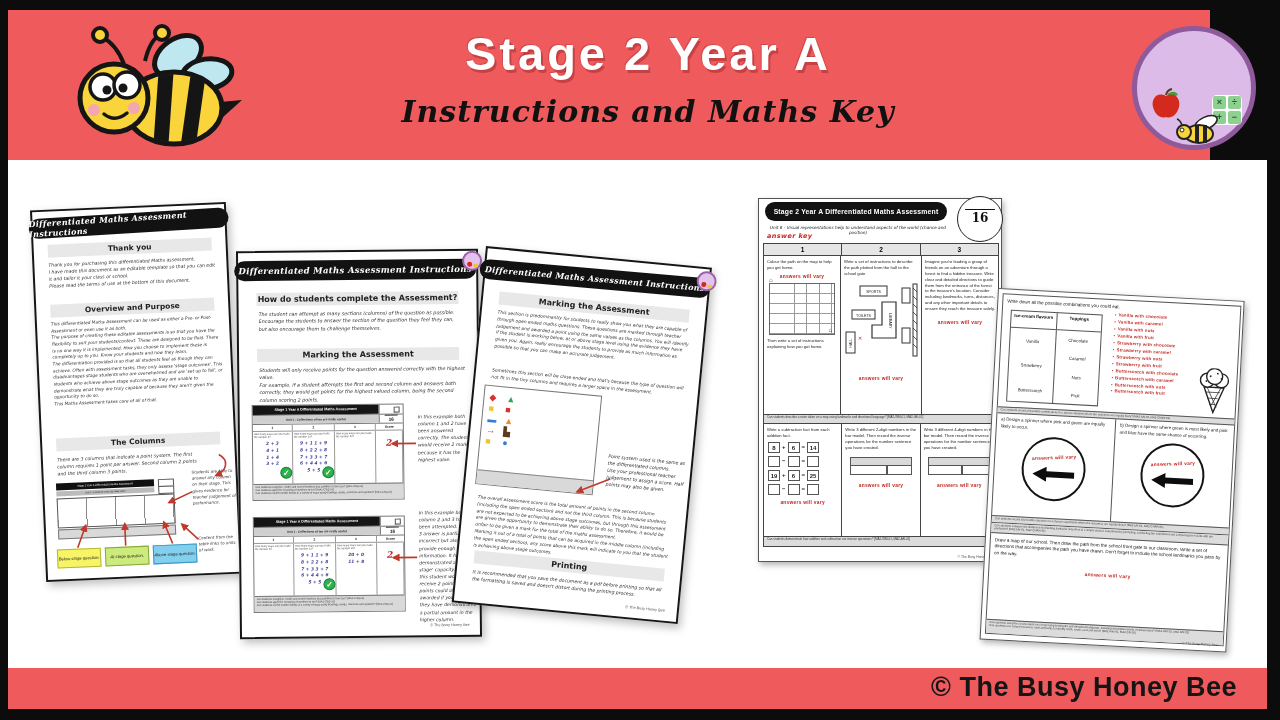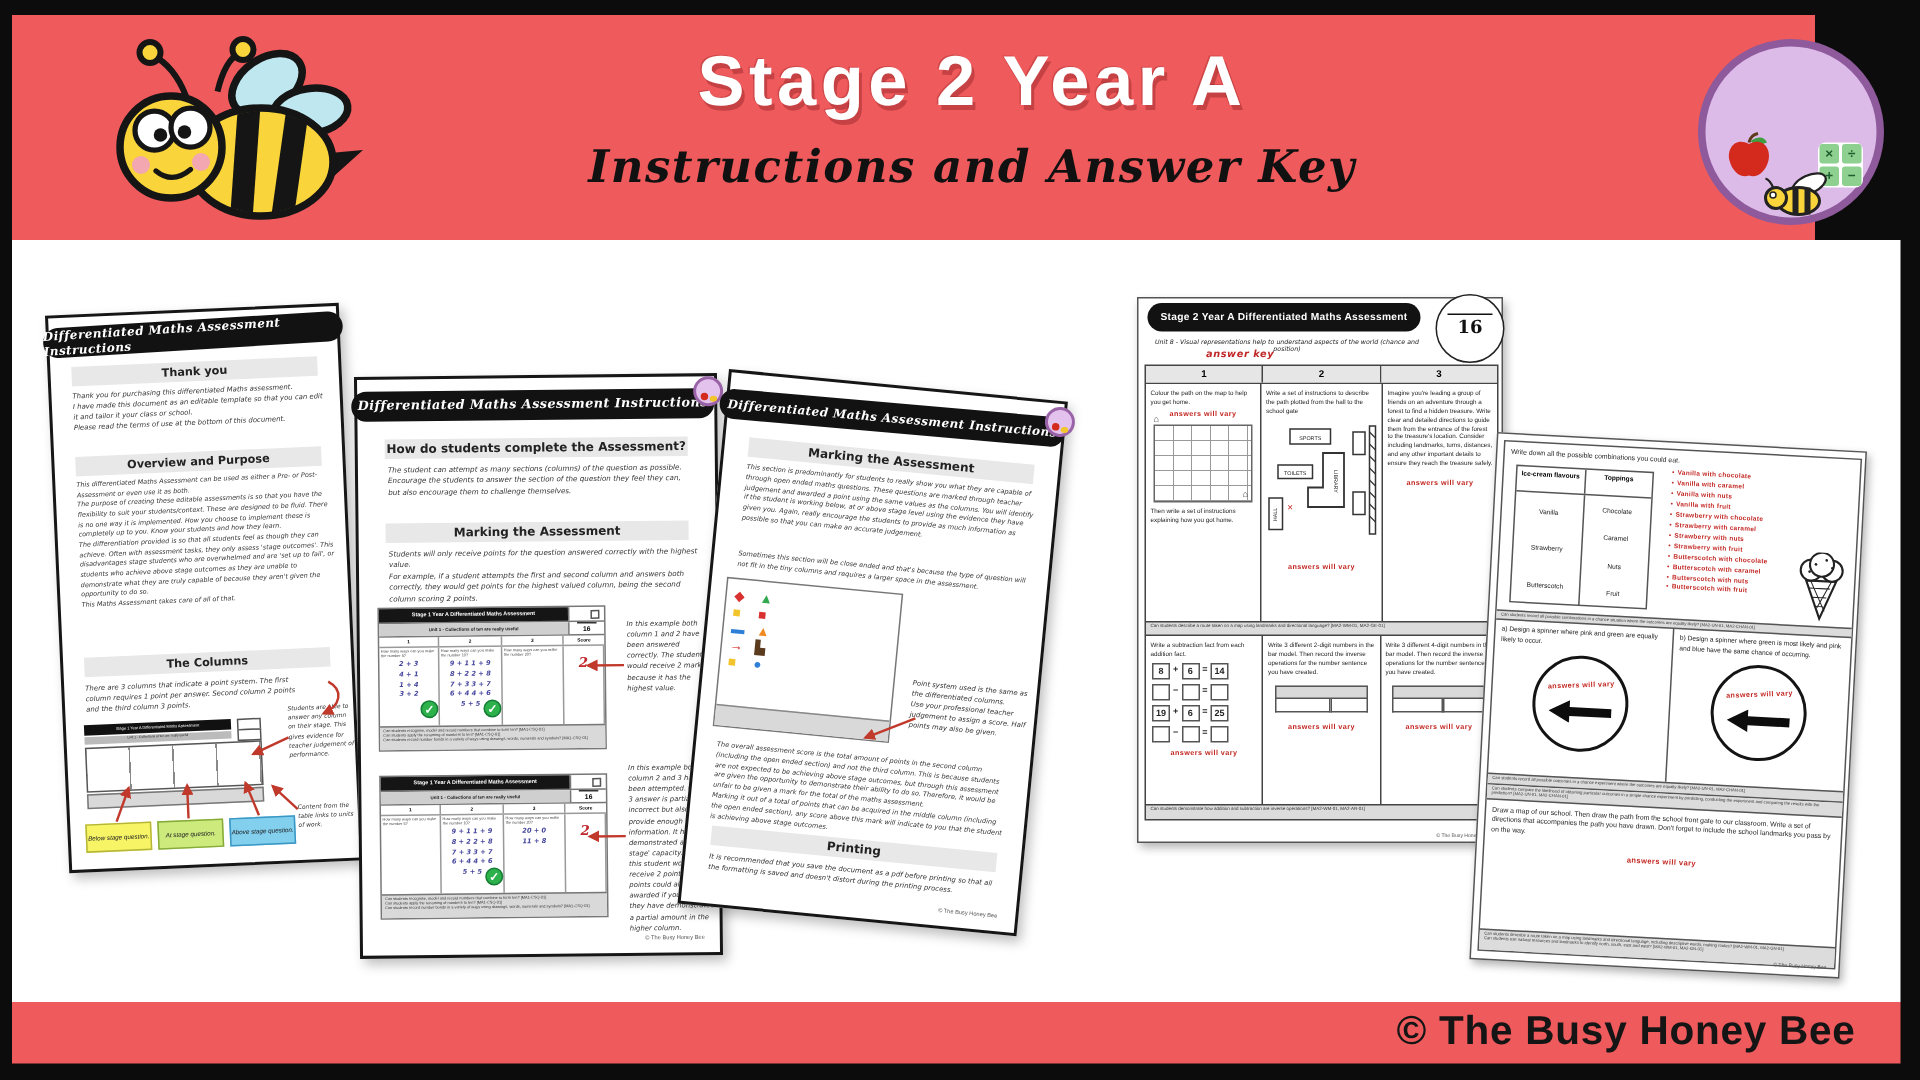--- a/index.html
+++ b/index.html
@@ -152,21 +152,21 @@
       <circle cx="51" cy="63" r="13" fill="#fff" stroke="#151515" stroke-width="3.5"></circle>
       <circle cx="75" cy="61" r="13" fill="#fff" stroke="#151515" stroke-width="3.5"></circle>
       <circle cx="55" cy="66" r="4.5" fill="#151515"></circle>
       <circle cx="71" cy="64" r="4.5" fill="#151515"></circle>
       <circle cx="42" cy="86" r="6" fill="#f2a7b1"></circle>
       <circle cx="82" cy="84" r="6" fill="#f2a7b1"></circle>
       <path d="M52 90 Q63 99 75 89" stroke="#151515" stroke-width="3.5" fill="none" stroke-linecap="round"></path>
     </svg>
 
     <div class="main-title">Stage 2 Year A</div>
-    <div class="sub-title">Instructions and Answer Key</div>
+    <div class="sub-title">Instructions and Maths Key</div>
 
     <div class="logo">
       <svg class="abs" style="left:13px;top:56px;" width="32" height="34" viewBox="0 0 32 34">
         <path d="M16 8 Q17 3 22 2" stroke="#5d3a1a" stroke-width="2" fill="none"></path>
         <path d="M17 7 Q25 2 28 8 Q21 11 17 7" fill="#3f9e3f"></path>
         <path d="M16 9 C7 4 1 12 3 20 C5 28 11 32 16 30 C21 32 27 28 29 20 C31 12 25 4 16 9 Z" fill="#d42a1e"></path>
       </svg>
       <div class="logo-math">
         <span>×</span>
         <span>÷</span>
@@ -386,21 +386,21 @@
       <div class="hand abs" style="left:16px;top:320px;right:12px;">It is recommended that you save the document as a pdf before printing so that all the formatting is saved and doesn't distort during the printing process.</div>
       <div class="credit" style="right:12px;bottom:8px;">© The Busy Honey Bee</div>
     </div>
 
     <div class="page thin" style="left:750px;top:38px;width:244px;height:364px;z-index:2;">
       <div class="banner" style="left:6px;width:182px;top:3px;height:19px;font:700 6.8px 'Liberation Sans',sans-serif;letter-spacing:.2px;font-style:normal;">Stage 2 Year A Differentiated Maths Assessment</div>
       <div class="score-circle">
         <b>16</b>
       </div>
       <div class="abs" style="left:6px;top:26px;width:186px;text-align:center;font:italic 4.2px 'DejaVu Sans',sans-serif;color:#222;">Unit 8 - Visual representations help to understand aspects of the world (chance and position)</div>
-      <div class="abs" style="left:8px;top:33px;color:#c12626;font:italic 700 6.5px 'DejaVu Sans',sans-serif;letter-spacing:.4px;margin-left:37px;">answer key</div>
+      <div class="abs" style="left:8px;top:33px;color:#c12626;font:italic 700 6.5px 'DejaVu Sans',sans-serif;letter-spacing:.4px;">answer key</div>
 
       <div class="p4-table">
         <div class="p4-hdr">
           <span>1</span>
           <span>2</span>
           <span>3</span>
         </div>
         <div class="p4-row" style="height:158px;">
           <div class="p4-cell">
             <div class="print">Colour the path on the map to help you get home.</div>

